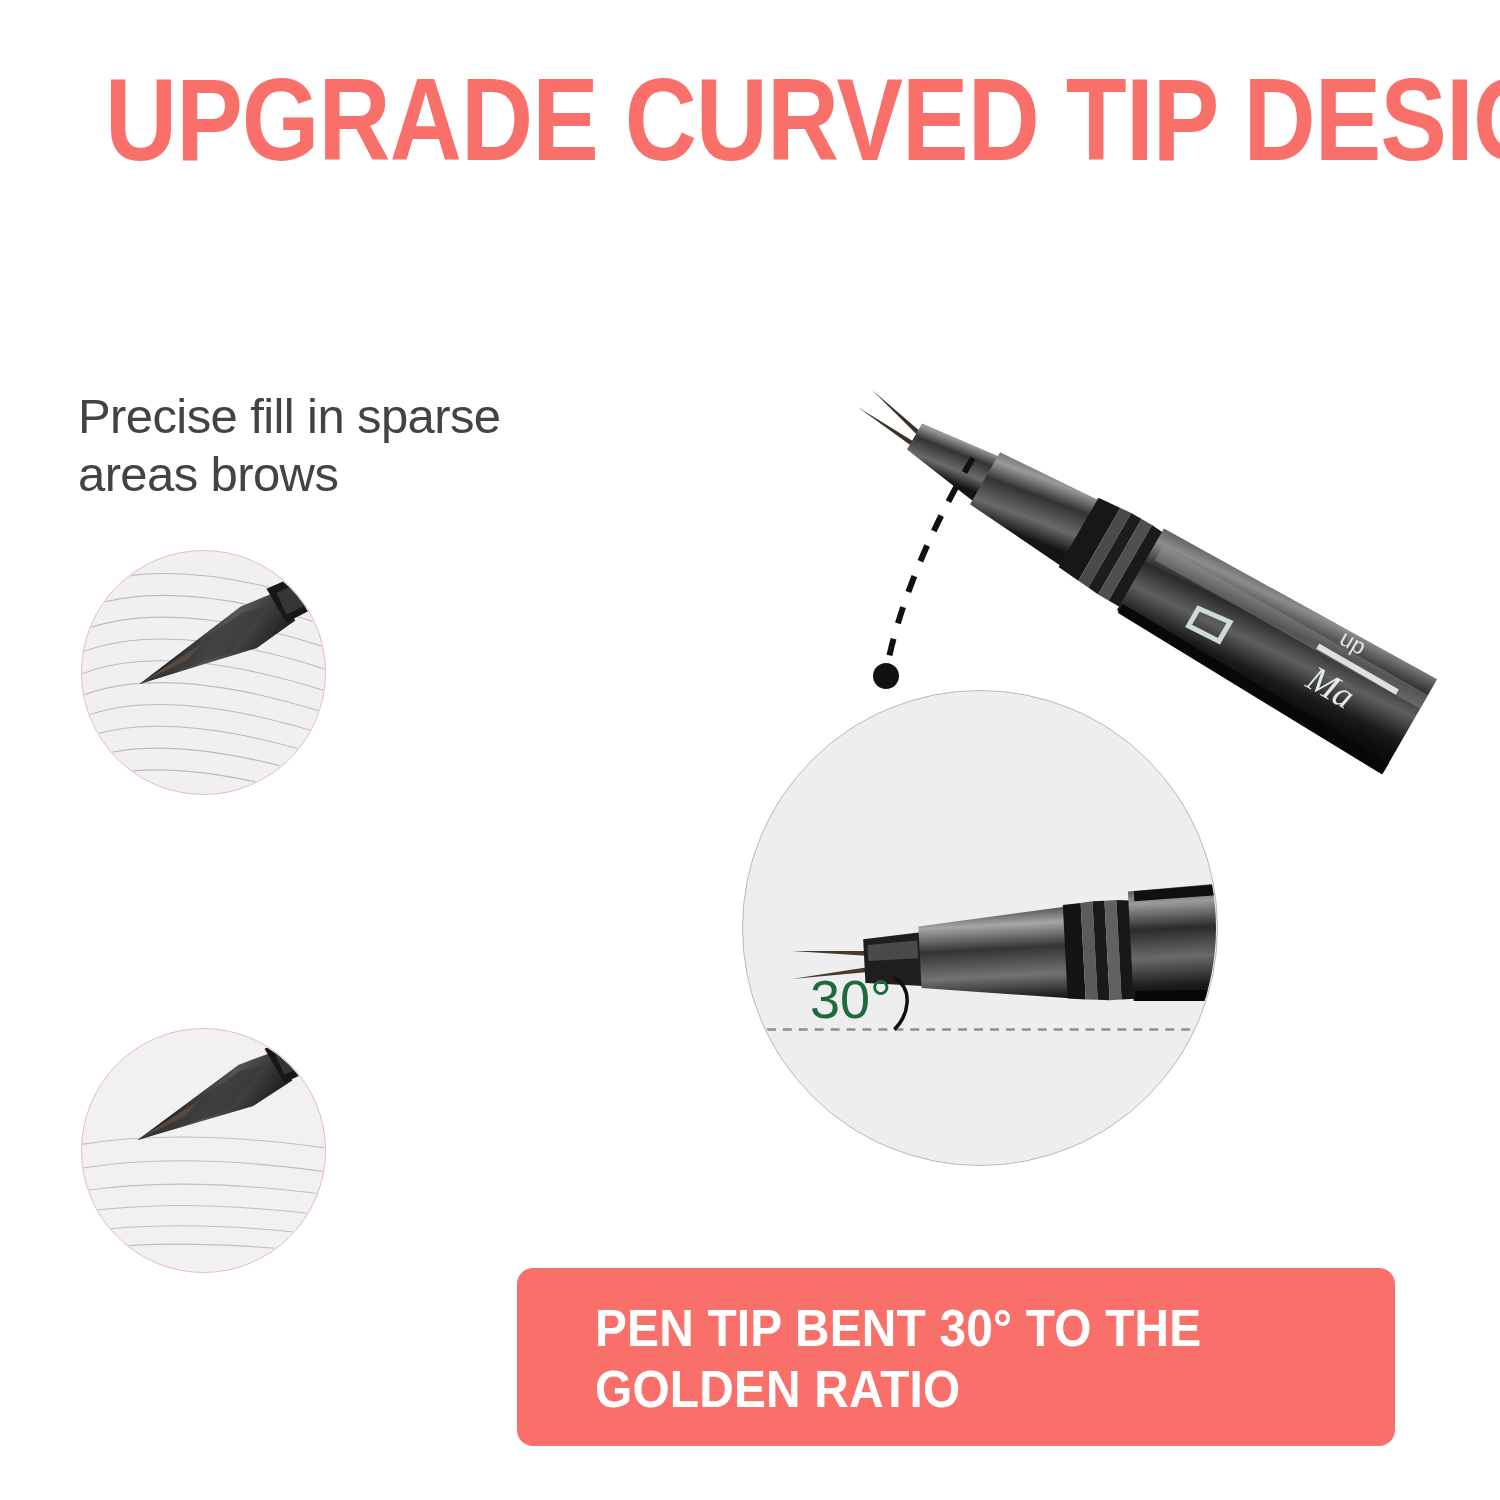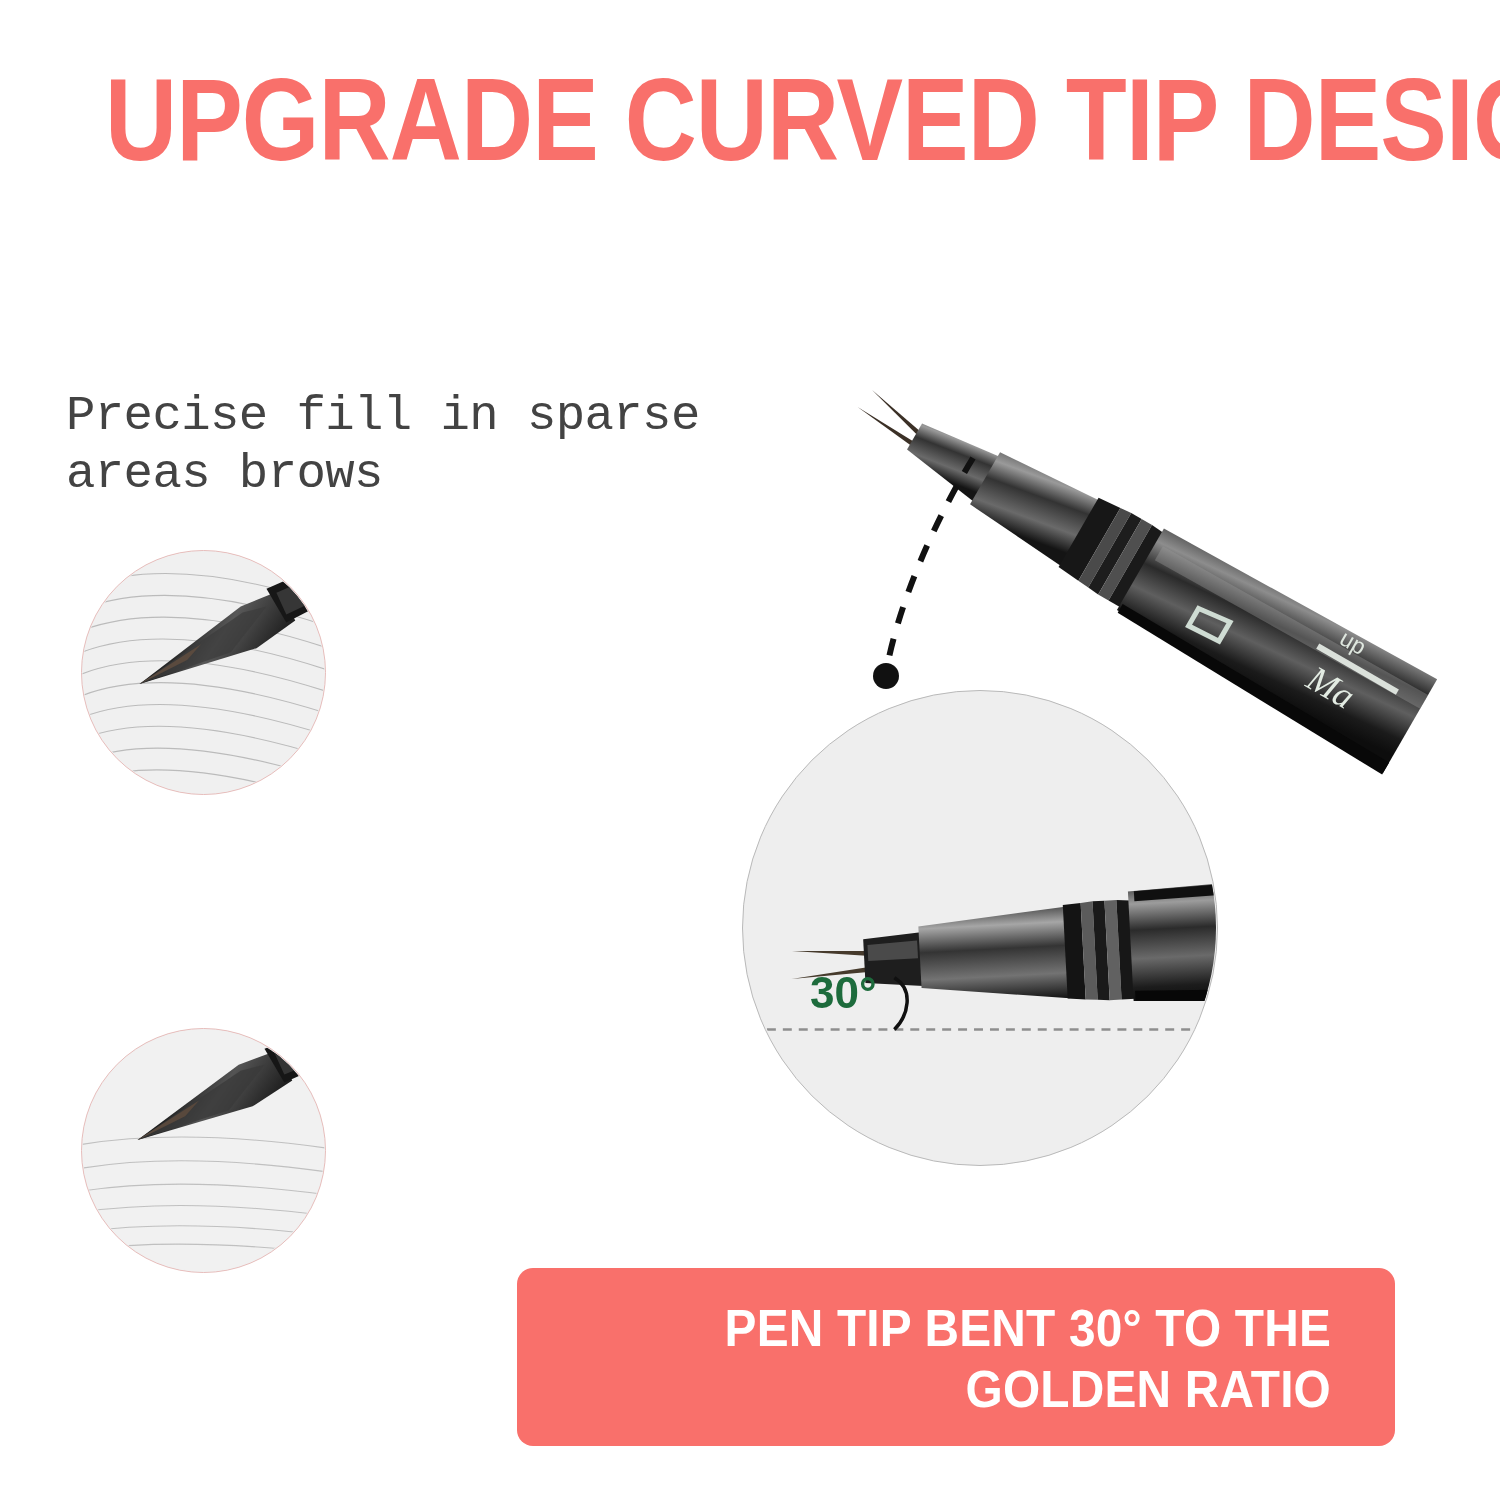--- a/index.html
+++ b/index.html
@@ -31,21 +31,21 @@
   
   .caption{
     position:absolute;
     color:#434343;
     font-size:49px;
     line-height:1.18;
     font-weight:400;
     letter-spacing:-0.6px;
     white-space:pre-line;
   }
-  #caption-1{left:66px;top:388px;width:640px;font-family:Liberation Mono, monospace;}
+  #caption-1{left:78px;top:388px;width:640px;}
   #caption-2{left:56px;top:868px;width:640px;}
 
   
   .inset{
     position:absolute;
     border-radius:50%;
     overflow:hidden;
     background:#f0f0f0;
     border:1.5px solid #e7bdbb;
     box-sizing:border-box;
@@ -63,22 +63,22 @@
     background:#eeeeee;
     border:1.5px solid #b9b9b9;
     box-sizing:border-box;
   }
   #magnifier svg{display:block;width:100%;height:100%;}
 
   .angle-label{
     position:absolute;
     left:810px; top:968px;
     color:#1d6b3c;
-    font-size:44px;
-    font-weight:700;
+    font-size:54px;
+    font-weight:400;
     letter-spacing:0px;
   }
 
   
   #pen-hero{
     position:absolute;
     left:850px;top:380px;width:660px;height:430px;
     pointer-events:none;
   }
   #pen-hero svg{display:block;width:100%;height:100%;}
@@ -91,21 +91,20 @@
   #pointer svg{display:block;width:100%;height:100%;}
 
   
   #banner{
     position:absolute;
     left:517px;top:1268px;width:878px;height:178px;
     background:#f9706b;
     border-radius:16px;
     box-sizing:border-box;
     padding:30px 0 0 78px;
-    text-align:right;
   }
   #banner .banner-text{
     color:#ffffff;
     font-weight:700;
     font-size:52px;
     line-height:1.18;
     letter-spacing:0.2px;
     transform:scaleX(0.92);
     transform-origin:0 50%;
     white-space:pre-line;

